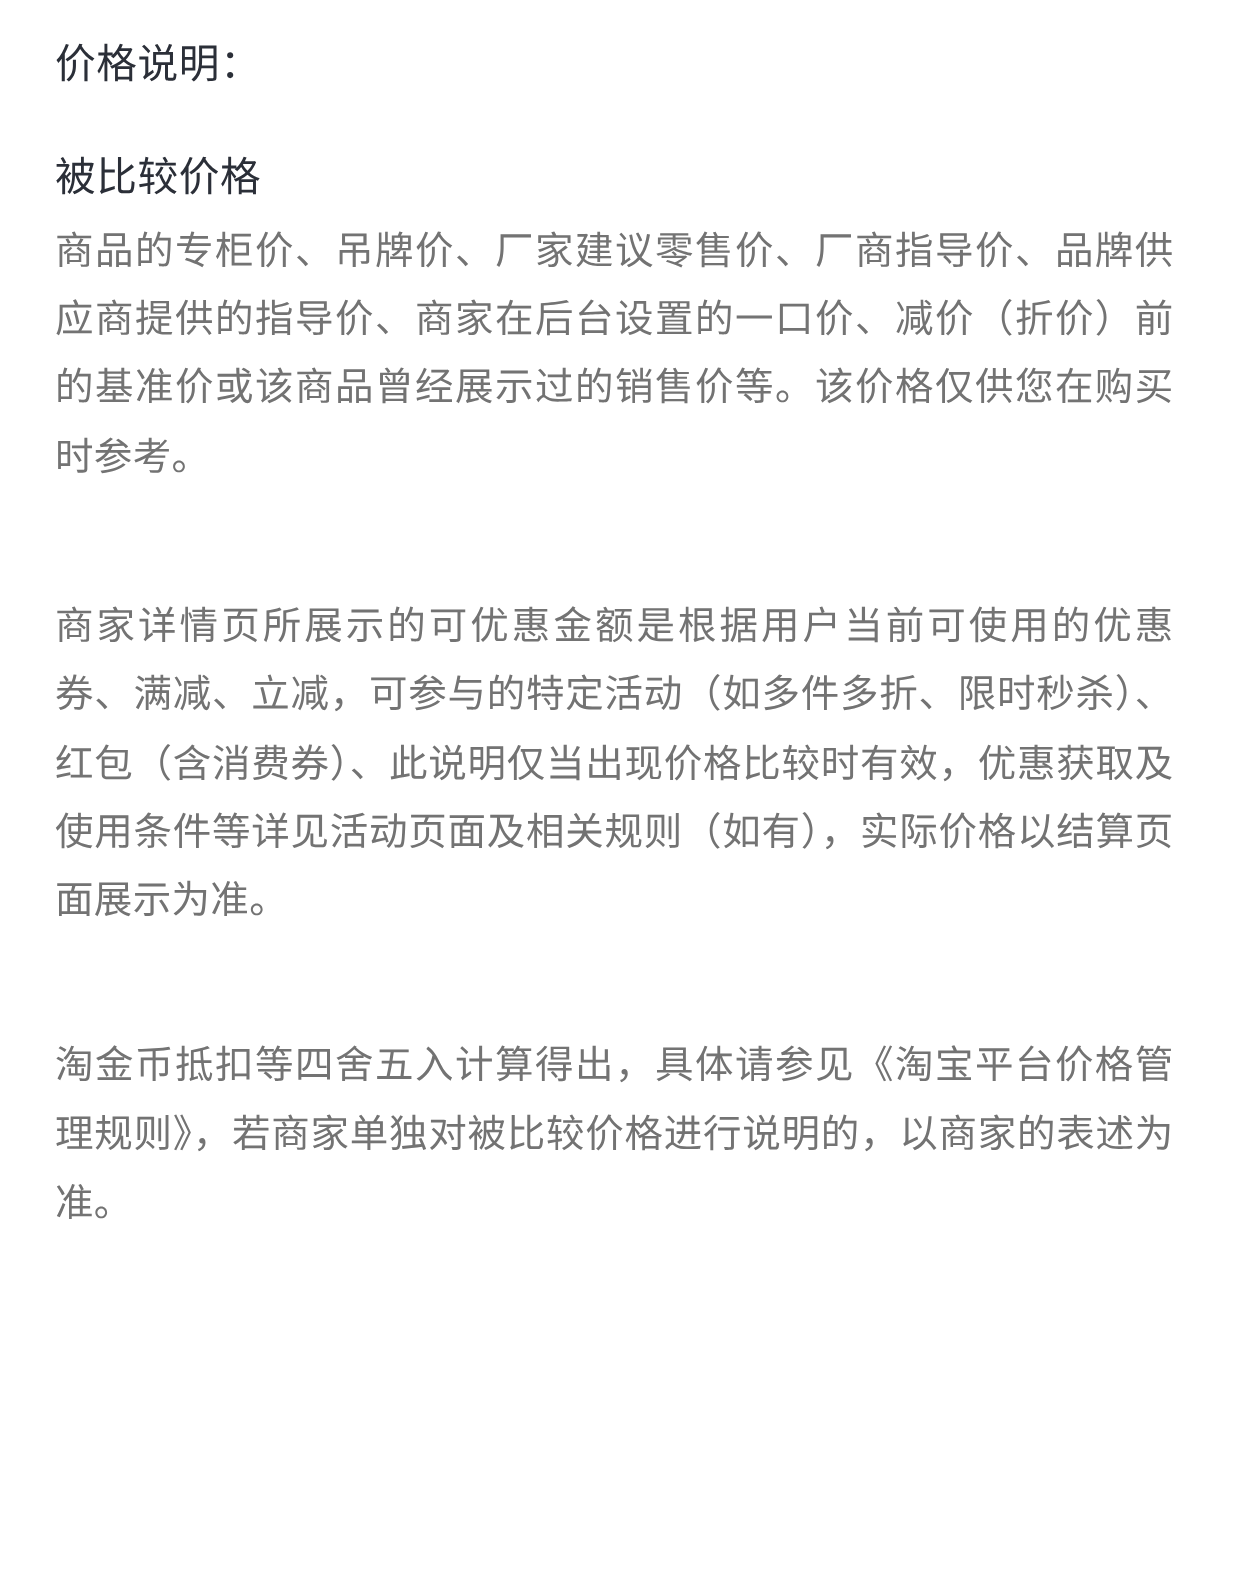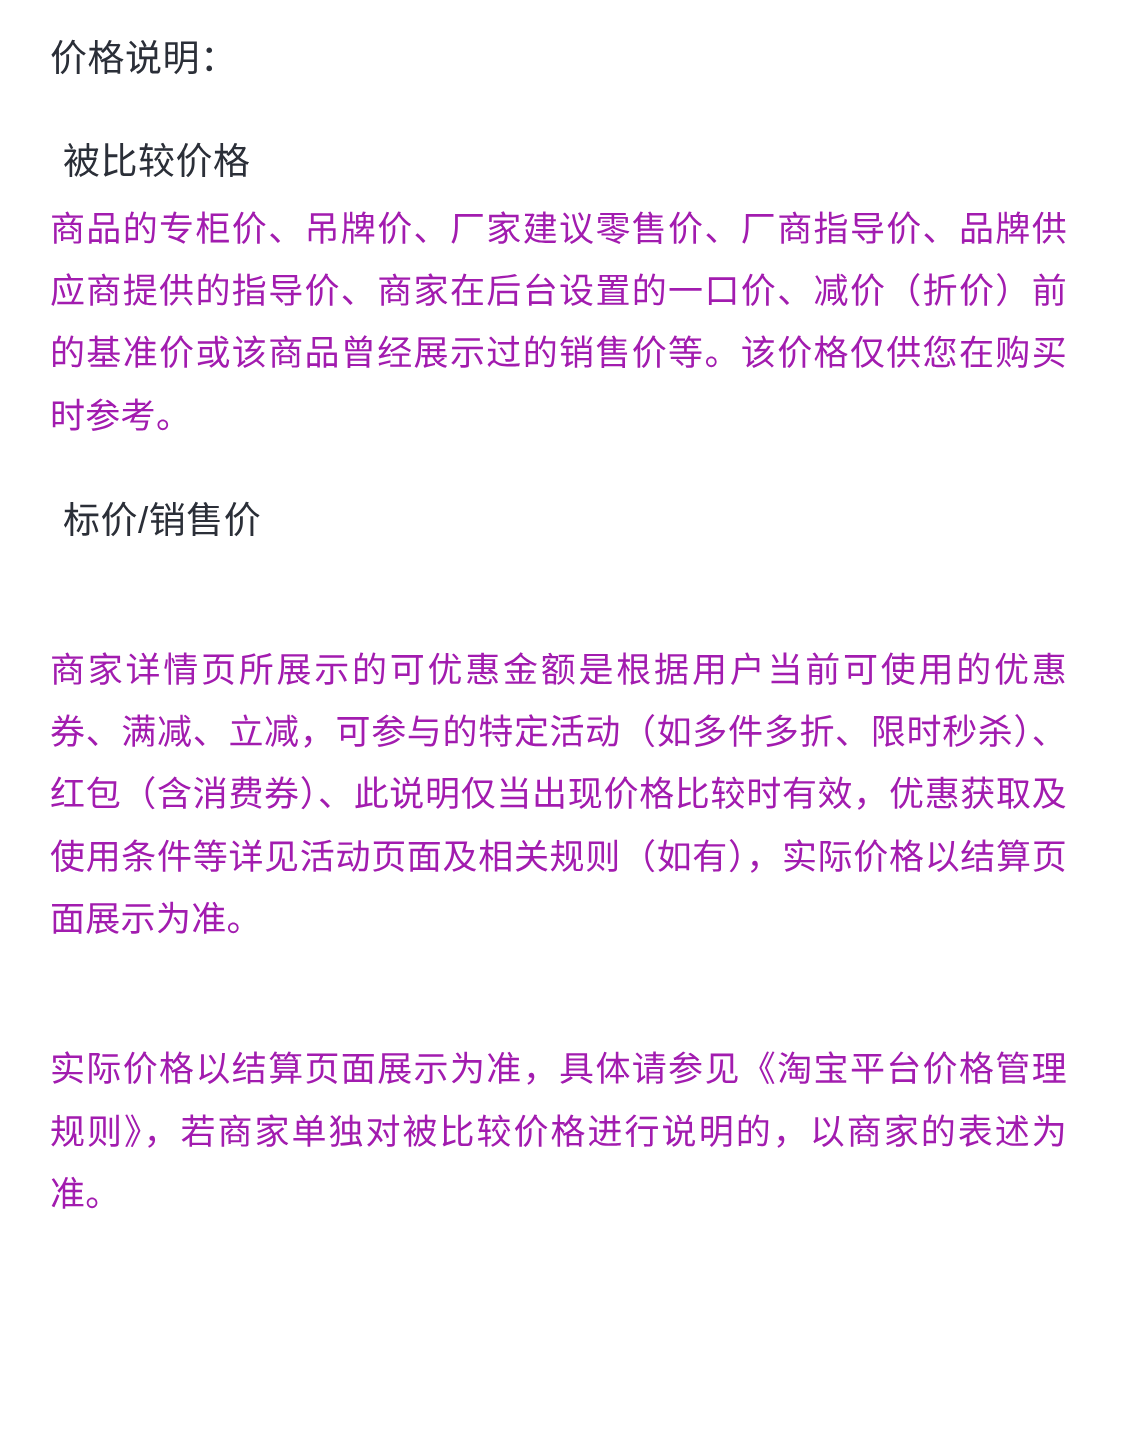--- a/index.html
+++ b/index.html
@@ -33,27 +33,27 @@
     margin: 0 0 48px 0;
   }
   .section:last-child {
     margin-bottom: 0;
   }
   .section-heading {
     font-size: 37px;
     line-height: 1.4;
     color: #2b2f38;
     font-weight: 400;
-    margin: 0 0 10px 13px;
+    margin: 0 0 10px 0;
     letter-spacing: 0.5px;
   }
   .section-body {
     font-size: 35px;
     line-height: 1.78;
-    color: #a21caf;
+    color: #737373;
     margin: 0;
     text-align: justify;
     text-justify: inter-ideograph;
     letter-spacing: 0.3px;
   }
   .para-block {
     margin: 0 0 44px 0;
   }
   .para-block:last-child {
     margin-bottom: 0;
@@ -68,24 +68,23 @@
 <div class="page">
 
   <h1 class="doc-title">价格说明：</h1>
 
   <div class="section">
     <h2 class="section-heading">被比较价格</h2>
     <p class="section-body">商品的专柜价、吊牌价、厂家建议零售价、厂商指导价、品牌供应商提供的指导价、商家在后台设置的一口价、减价（折价）前的基准价或该商品曾经展示过的销售价等。该价格仅供您在购买时参考。</p>
   </div>
 
   <div class="section">
-    <h2 class="section-heading">标价/销售价</h2>
   </div>
 
   <div class="spacer-lg"></div>
 
   <div class="section">
     <p class="section-body para-block">商家详情页所展示的可优惠金额是根据用户当前可使用的优惠券、满减、立减，可参与的特定活动（如多件多折、限时秒杀）、红包（含消费券）、此说明仅当出现价格比较时有效，优惠获取及使用条件等详见活动页面及相关规则（如有），实际价格以结算页面展示为准。</p>
     <div class="spacer-lg"></div>
-    <p class="section-body para-block">实际价格以结算页面展示为准，具体请参见《淘宝平台价格管理规则》，若商家单独对被比较价格进行说明的，以商家的表述为准。</p>
+    <p class="section-body para-block">淘金币抵扣等四舍五入计算得出，具体请参见《淘宝平台价格管理规则》，若商家单独对被比较价格进行说明的，以商家的表述为准。</p>
   </div>
 
 </div>
 
 </body></html>

